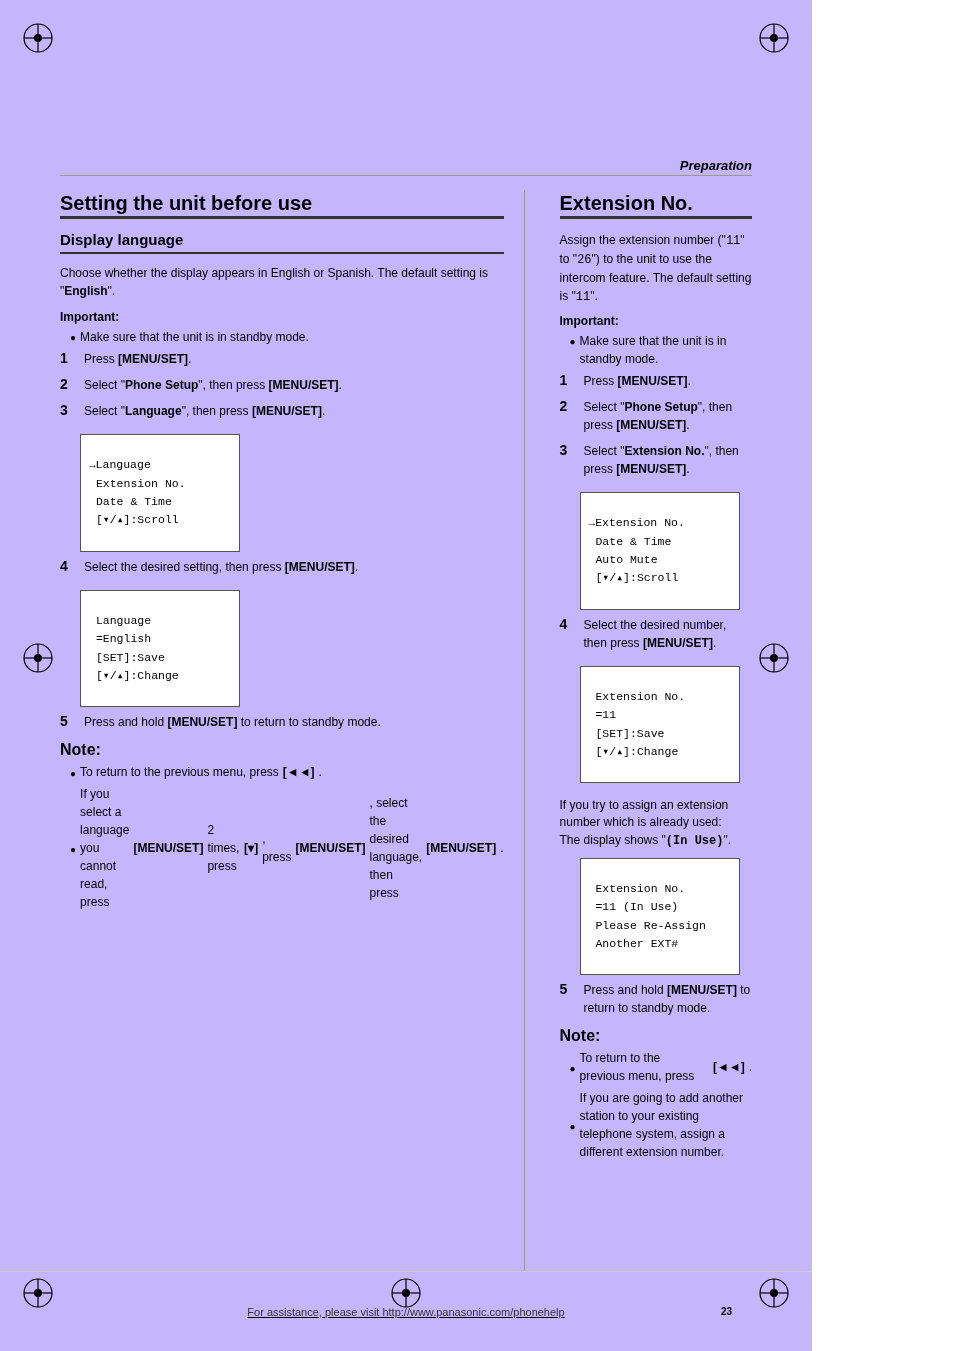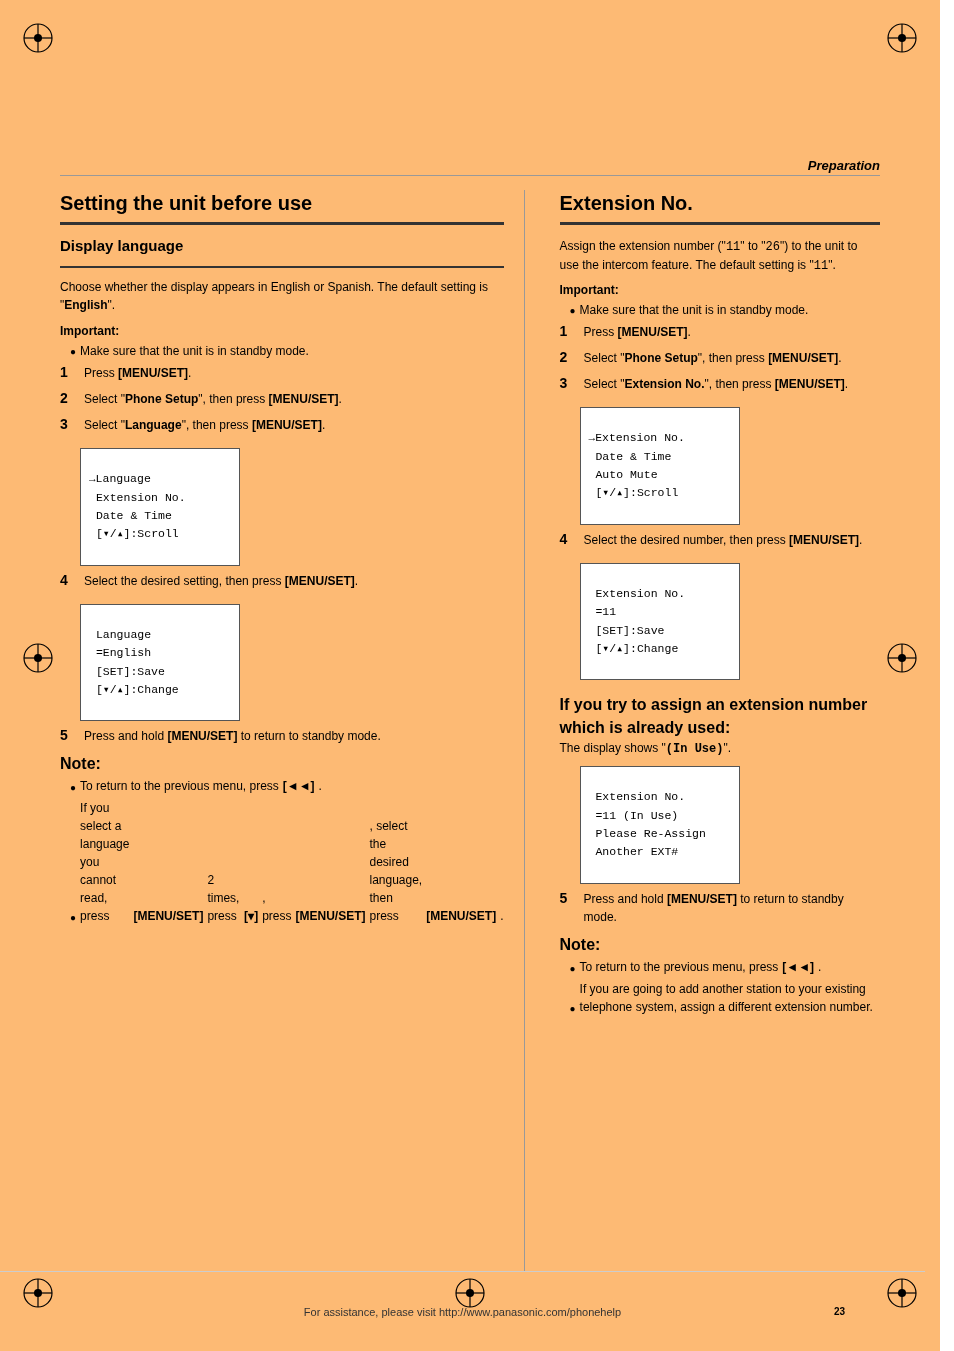--- a/index.html
+++ b/index.html
@@ -7,44 +7,45 @@
       background: #fff;
       font-family: Arial, Helvetica, sans-serif;
       font-size: 13px;
       color: #000;
       width: 954px;
       min-height: 1351px;
       position: relative;
     }
 
     .page-outer {
-      width: 940px;
+      width: 812px;
       min-height: 1351px;
-      background: #fdba74;
+      background: #c4b5fd;
       position: relative;
       padding: 0;
     }
 
     
     .reg-mark {
       position: absolute;
       width: 36px;
       height: 36px;
     }
     .reg-mark svg { width: 36px; height: 36px; }
 
     
     .footer-area {
       position: absolute;
-      bottom: 0; left: 0; right: 15px;
+      bottom: 0; left: 0; right: 0;
       height: 80px;
       border-top: 1px solid #ccc;
       display: flex;
       align-items: center;
       justify-content: center;
+      text-decoration: underline;
     }
 
     .footer-text {
       font-size: 11px;
       color: #333;
     }
 
     .page-number {
       position: absolute;
       right: 80px;
@@ -73,30 +74,29 @@
     .right-column {
       flex: 1;
       padding-left: 5px;
     }
 
     
     .section-title {
       font-size: 20px;
       font-weight: bold;
       border-bottom: 3px solid #333;
-      padding-bottom: 6px;
       margin-bottom: 12px;
       line-height: 1.3;
     }
 
     .subsection-title {
       font-size: 15px;
       font-weight: bold;
       border-bottom: 2px solid #333;
-      padding-bottom: 12px;
+      padding-bottom: 4px;
       margin-bottom: 10px;
       margin-top: 0;
     }
 
     .intro-text {
       font-size: 12px;
       line-height: 1.5;
       margin-bottom: 10px;
     }
 
@@ -167,21 +167,21 @@
       margin-top: 10px;
       margin-bottom: 4px;
     }
 
     .note-item {
       font-size: 12px;
       line-height: 1.5;
       margin-left: 10px;
       margin-bottom: 4px;
       display: flex;
-      align-items: flex-end;
+      align-items: center;
       gap: 4px;
     }
 
     .note-item::before {
       content: "●";
       font-size: 10px;
       flex-shrink: 0;
       margin-top: 2px;
     }
 
@@ -215,22 +215,22 @@
     .code-inline {
       font-family: 'Courier New', Courier, monospace;
       font-size: 12px;
     }
 
     .ext-no-intro {
       margin-bottom: 8px;
     }
 
     .if-assign-heading {
-      font-size: 16px;
-      font-weight: bold;
+      font-size: 12px;
+      font-weight: normal;
       margin-top: 8px;
       margin-bottom: 2px;
       line-height: 1.4;
     }
 
     .if-assign-text {
       font-size: 12px;
       margin-bottom: 4px;
     }
   </style>

